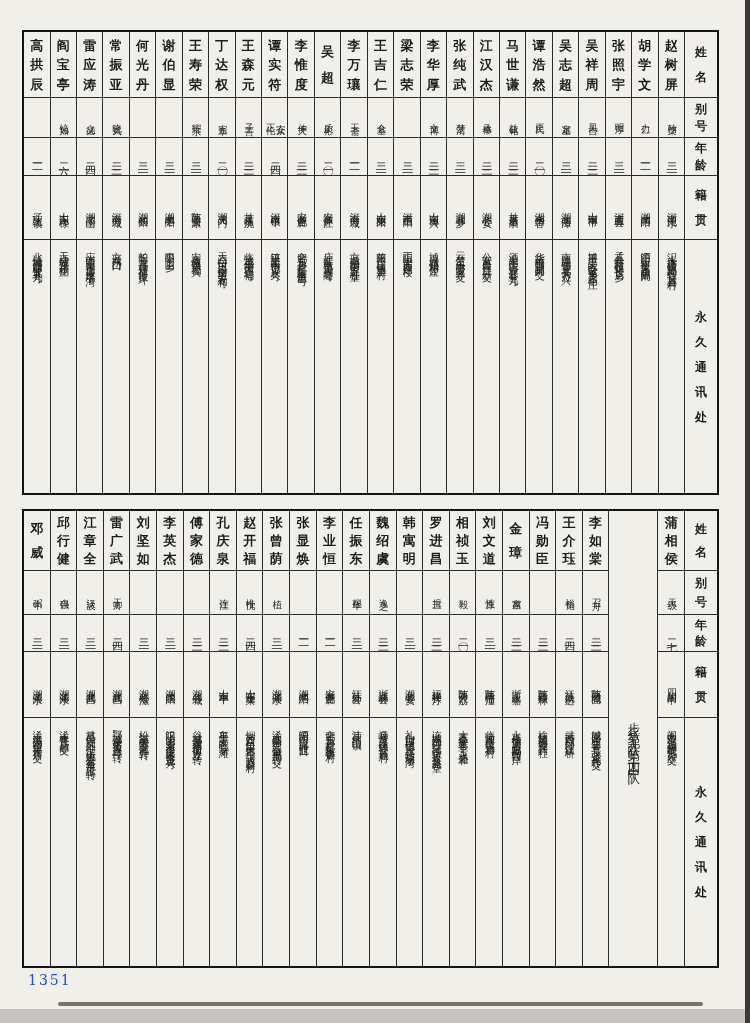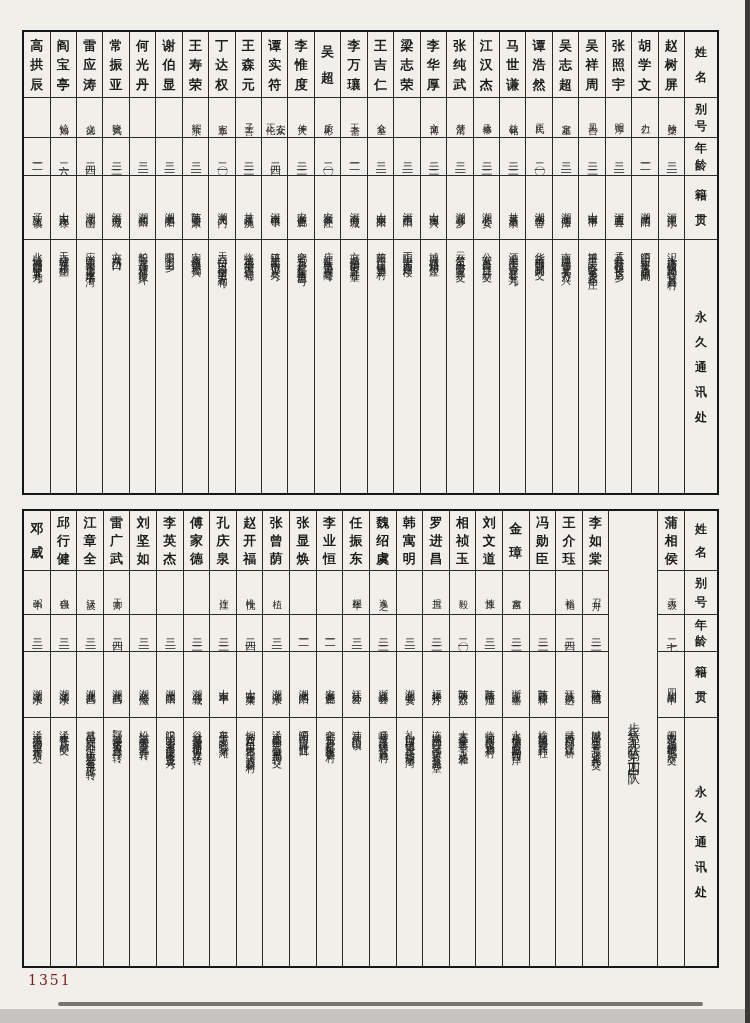--- a/index.html
+++ b/index.html
@@ -42,21 +42,21 @@
   .vtxt{writing-mode:vertical-rl;text-orientation:upright;max-height:100%;
     white-space:pre-line;line-height:1.05;}
   .alias-text{font-size:9.5px;letter-spacing:2px;}
   .age-text{font-size:11px;letter-spacing:3px;}
   .origin-text{font-size:10px;letter-spacing:2px;}
   .addr-text{font-size:10px;letter-spacing:2.5px;}
   .sep-vtxt{writing-mode:vertical-rl;text-orientation:upright;font-size:12.5px;
     letter-spacing:4.5px;line-height:1;}
 
   .page-number{position:absolute;left:28px;top:972px;font-size:14px;letter-spacing:2px;
-    font-family:"DejaVu Serif",serif;color:#7f1d1d;}
+    font-family:"DejaVu Serif",serif;color:#1d4ed8;}
   .edge-right{position:absolute;right:0;top:0;width:5px;height:100%;background:#3c3a38;}
   .scan-line{position:absolute;top:1002px;left:58px;width:645px;height:4px;
     background:#57554f;border-radius:2px;opacity:.8;}
   .bottom-strip{position:absolute;top:1009px;left:0;width:100%;height:14px;background:#c6c4c0;}
 </style>
 </head>
 <body>
 
 <div class="page">
 

